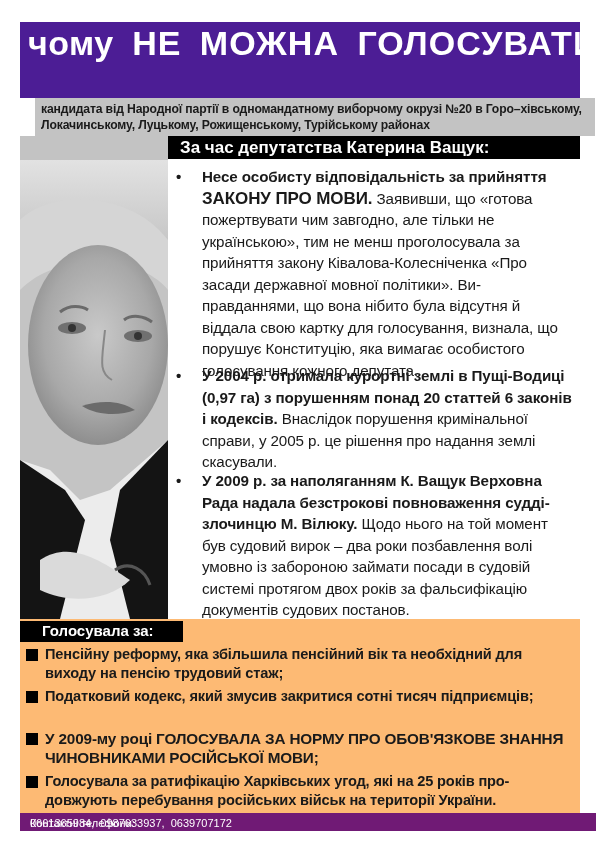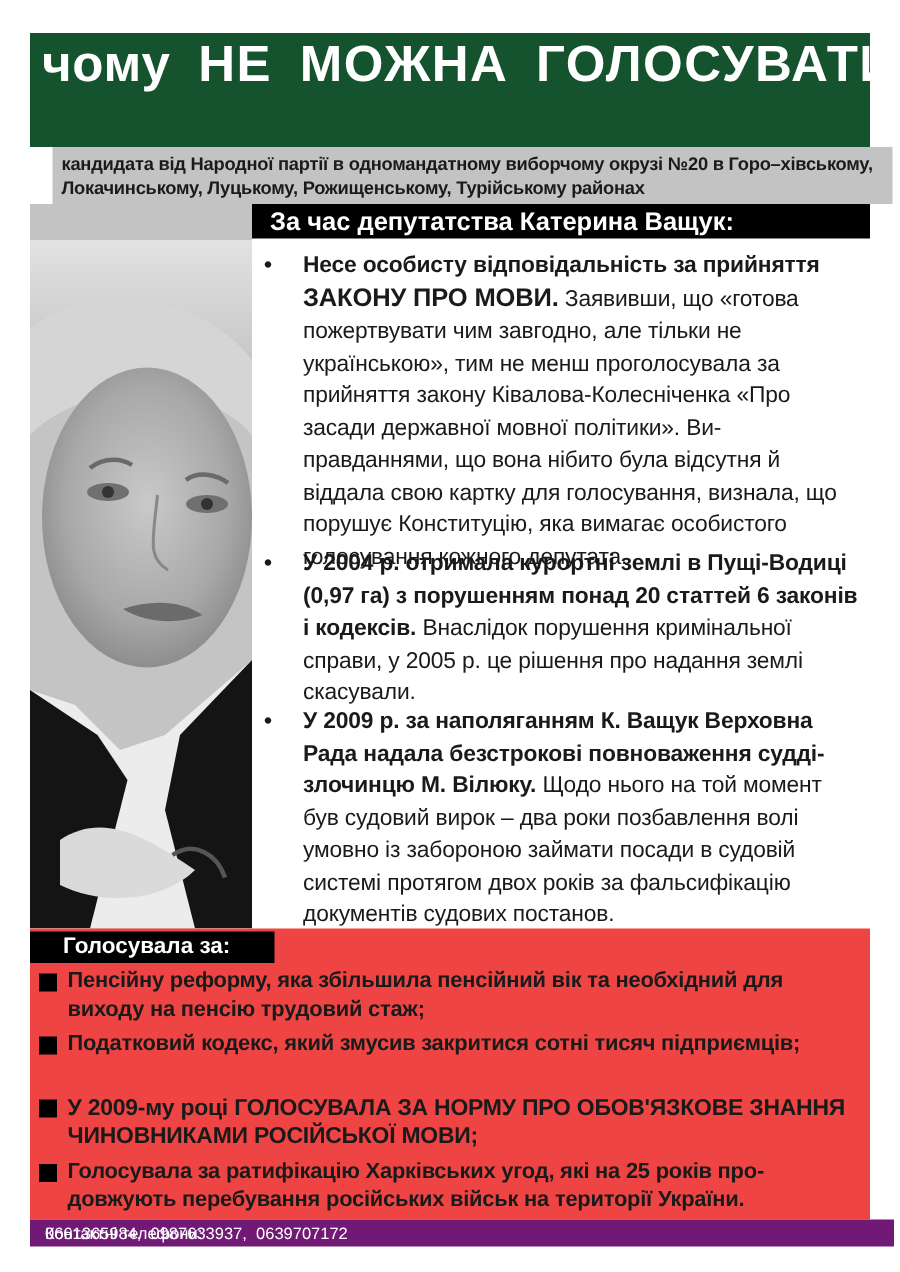--- a/index.html
+++ b/index.html
@@ -1,20 +1,20 @@
 <!DOCTYPE html>
 <html><head>
 <meta charset="utf-8">
 <style>
   html, body { margin: 0; padding: 0; background: #ffffff; }
   body { width: 600px; height: 848px; position: relative; overflow: hidden;
          font-family: "Liberation Sans", "DejaVu Sans", sans-serif; color: #1a1a1a; }
 
   .header { position: absolute; left: 20px; top: 22px; width: 560px; height: 76px;
-            background: #14532d; color: #fff; }
+            background: #4c1d95; color: #fff; }
   .header .l1 { position: absolute; left: 8px; top: 2px; font-size: 34px; font-weight: bold;
                 letter-spacing: 1px; white-space: nowrap; word-spacing: 8px; }
   .header .l1 .small { letter-spacing: 0.5px; }
   .header .l2 { position: absolute; left: 8px; top: 38px; font-size: 34px; font-weight: bold;
                 letter-spacing: 1px; white-space: nowrap; }
   .header .l2 .big { font-weight: 900; }
 
   .subband { position: absolute; left: 35px; top: 98px; width: 560px; height: 38px;
              background: #c3c3c3; }
   .subband .txt { position: absolute; left: 6px; top: 3px; right: 6px; font-size: 12.2px;
@@ -30,21 +30,21 @@
            background: linear-gradient(180deg, #cfcfcf 0%, #b5b5b5 100%); }
 
   .bullets { position: absolute; left: 168px; top: 160px; width: 412px; height: 459px; background: #fff; }
   .bullet { position: absolute; left: 8px; width: 396px; font-size: 15.2px; line-height: 21.5px;
             letter-spacing: -0.1px; }
   .bullet .dot { position: absolute; left: 0; top: 0; font-weight: bold; }
   .bullet .body { margin-left: 26px; }
   .bullet b { font-weight: bold; }
   .bullet .caps { font-weight: 900; font-size: 17px; }
 
-  .voted { position: absolute; left: 20px; top: 619px; width: 560px; height: 194px; background: #ef4444; }
+  .voted { position: absolute; left: 20px; top: 619px; width: 560px; height: 194px; background: #fdba74; }
   .voted-label { position: absolute; left: 0; top: 2px; width: 163px; height: 21px; background: #000; color: #fff; }
   .voted-label span { position: absolute; left: 22px; top: 1px; font-size: 15px; font-weight: bold; }
   .vitem { position: absolute; left: 6px; width: 548px; font-size: 14.6px; line-height: 19px;
            font-weight: bold; letter-spacing: -0.15px; }
   .vitem .sq { position: absolute; left: 0; top: 4px; width: 12px; height: 12px; background: #000; }
   .vitem .t { margin-left: 19px; display: block; }
   .vitem.caps .t { font-size: 15.3px; }
 
   .footer { position: absolute; left: 20px; top: 813px; width: 576px; height: 18px; background: #701a75; color: #fff; }
   .footer span { position: absolute; left: 5px; top: 2px; font-size: 11px; white-space: pre; }

